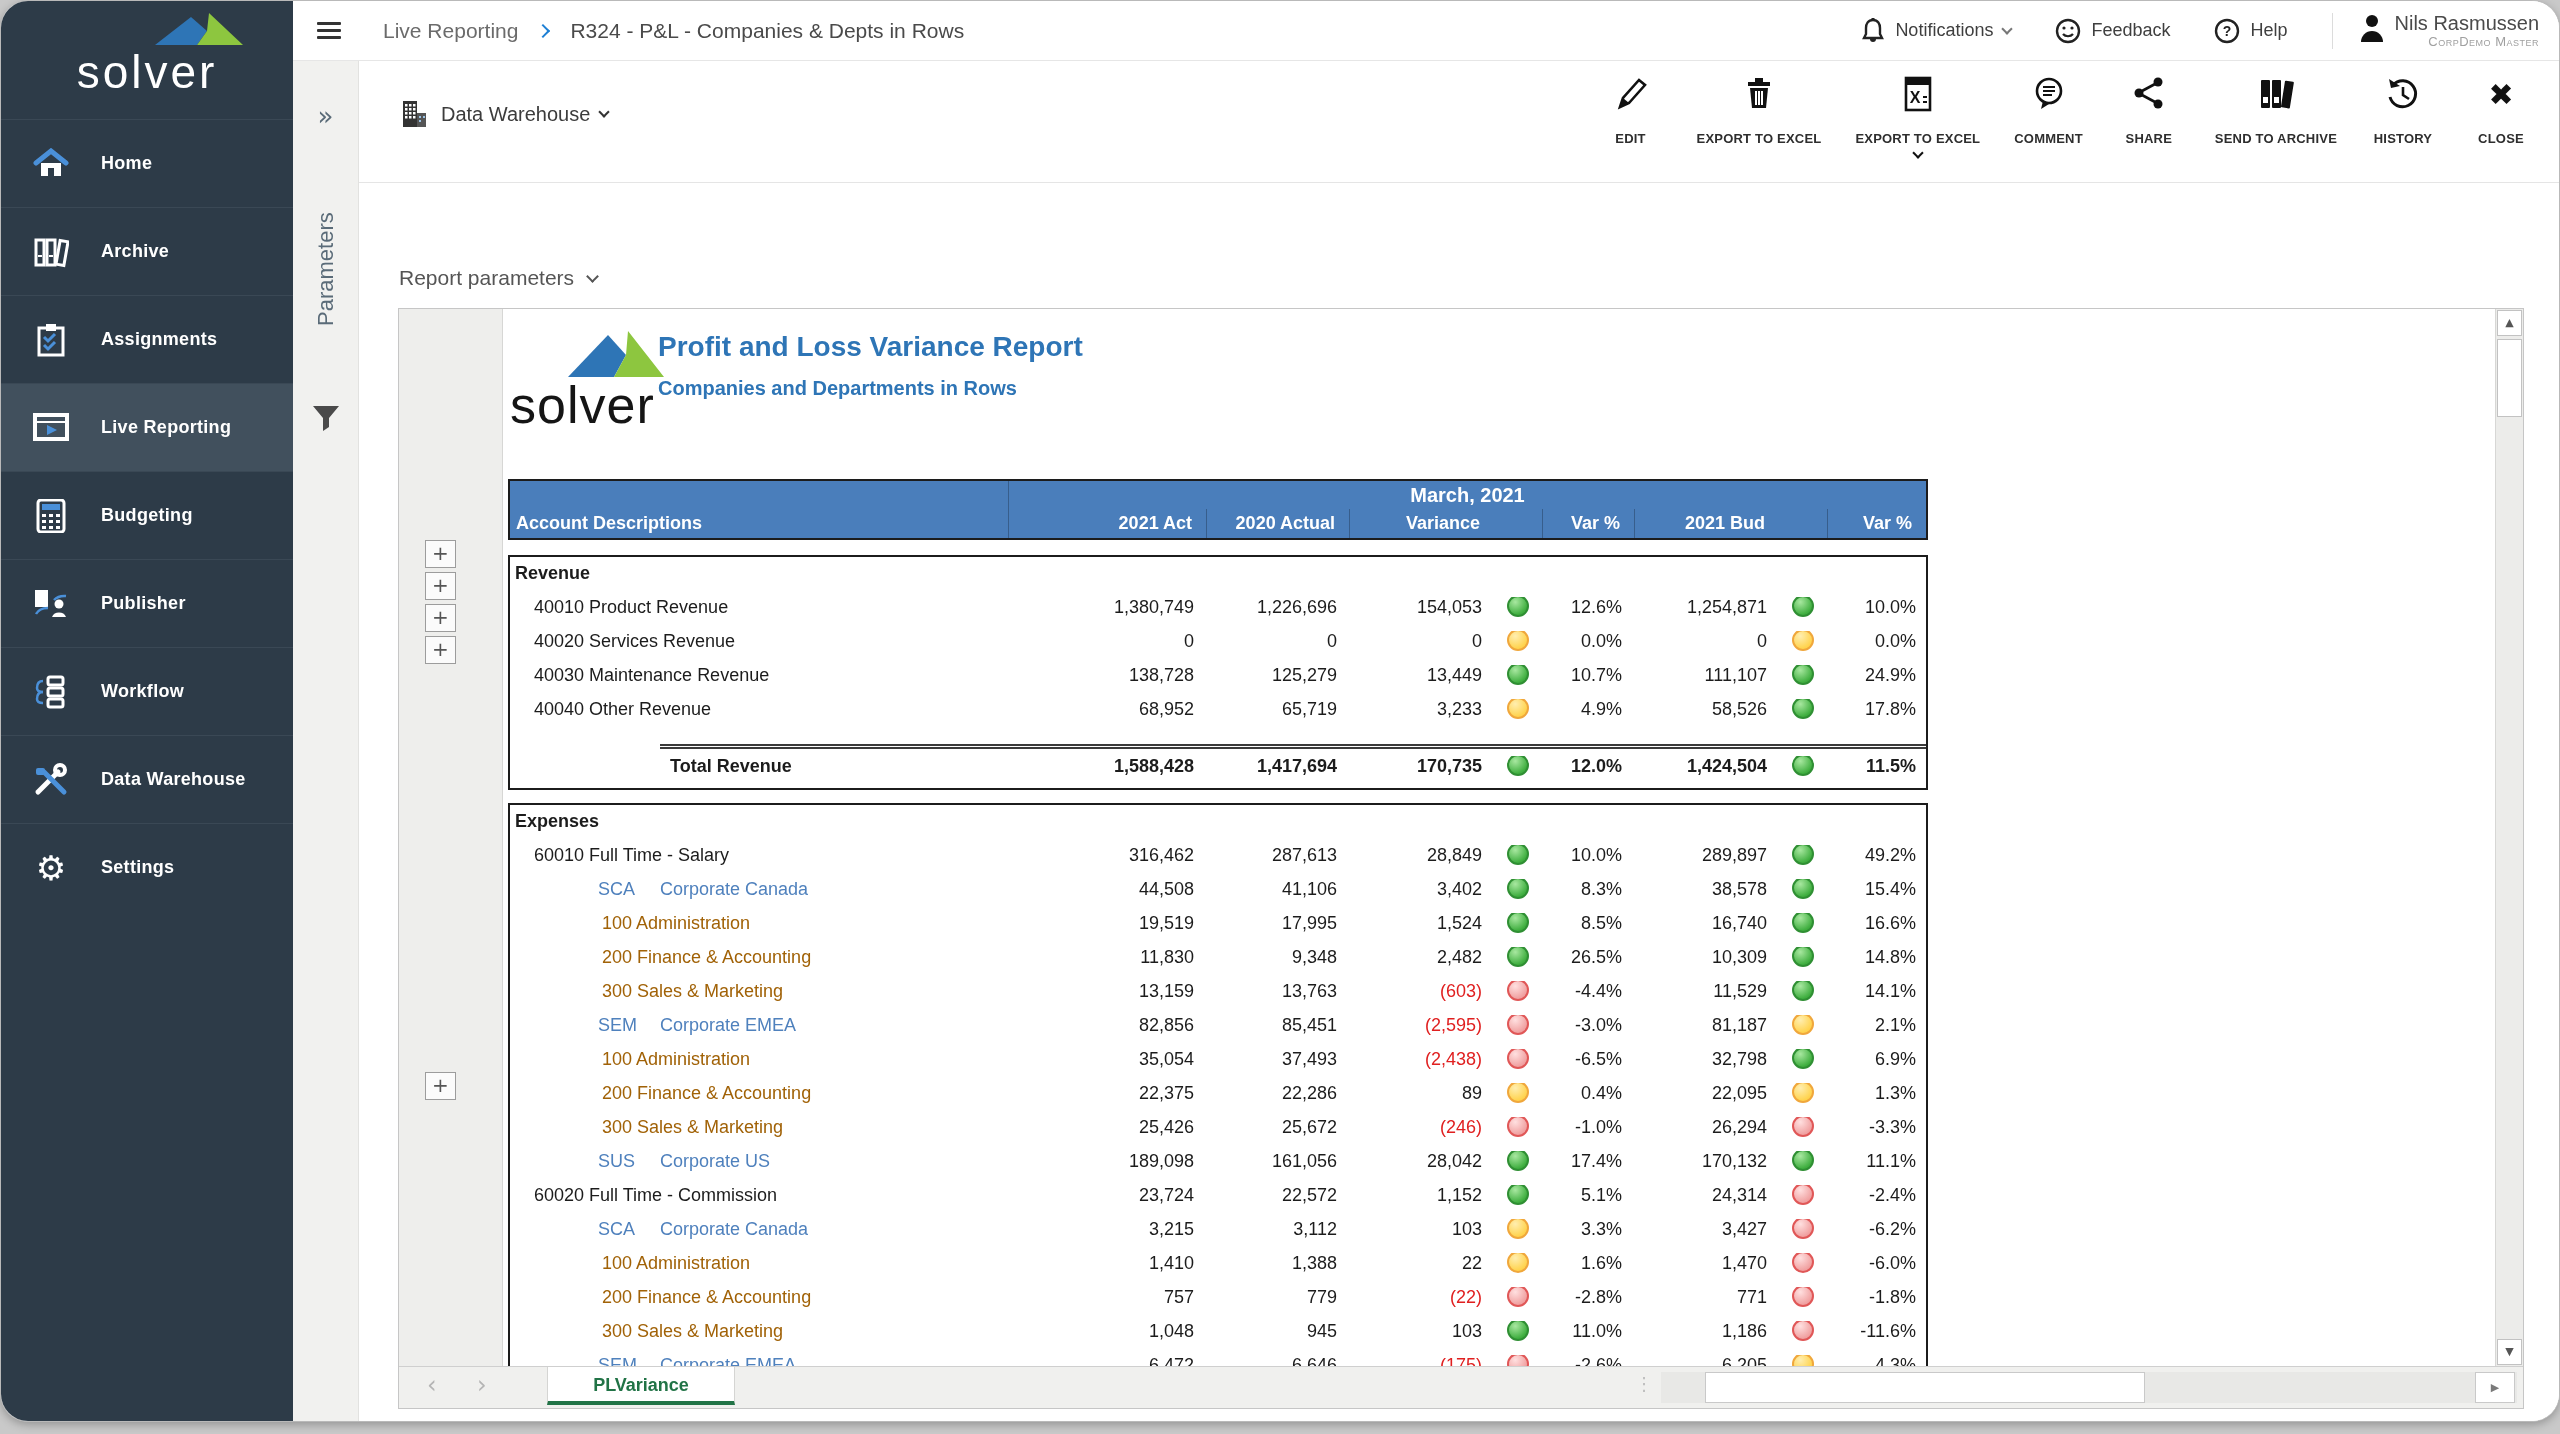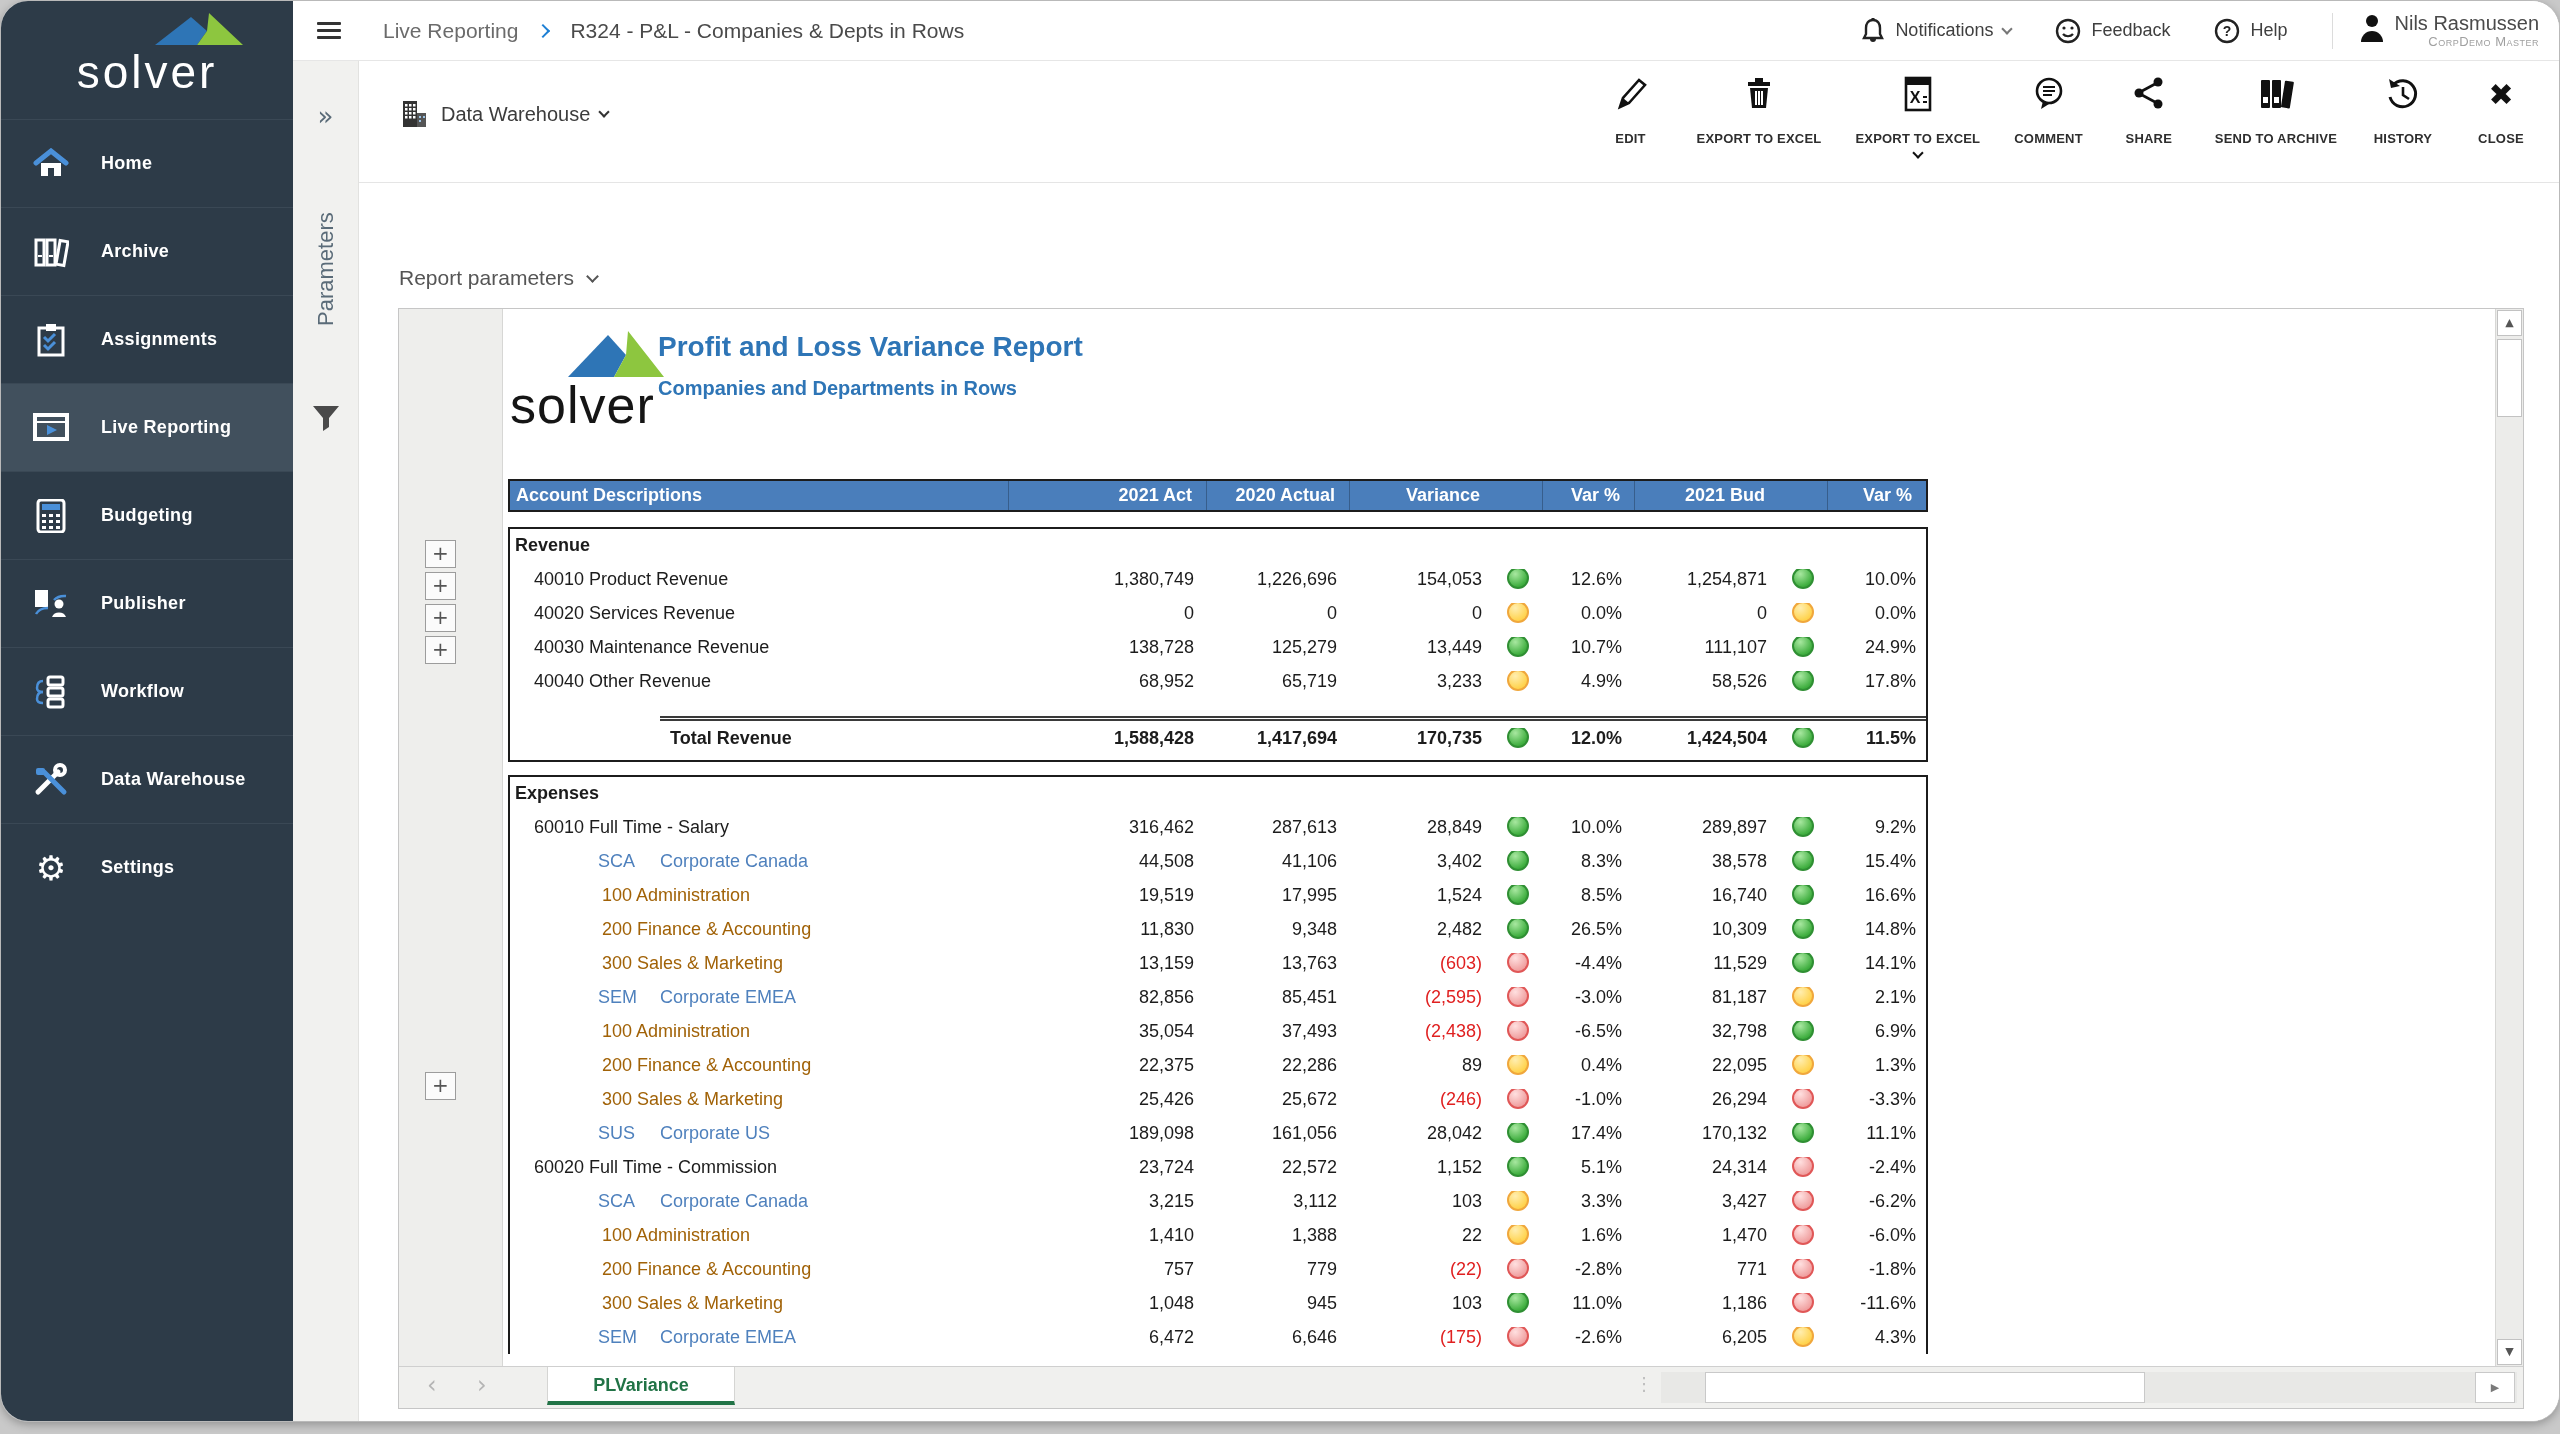--- a/index.html
+++ b/index.html
@@ -483,20 +483,24 @@
           <polygon points="2,50 42,8 60,28 48,50" fill="#2e75b6"></polygon>
           <polygon points="62,4 98,50 48,50 60,28" fill="#8dc63f"></polygon>
         </svg>
         <span class="solver-logo-text">solver</span>
         <div class="rpt-title">Profit and Loss Variance Report</div>
         <div class="rpt-subtitle">Companies and Departments in Rows</div>
       </div>
 
       <div class="rpt-table">
         <div class="thead">
+          <div class="thead-r1">
+            <div></div>
+            <div class="period">March, 2021</div>
+          </div>
           <div class="thead-r2">
             <div class="hc first">Account Descriptions</div>
             <div class="hc">2021 Act</div>
             <div class="hc">2020 Actual</div>
             <div class="hc" style="padding-right:62px">Variance</div>
             <div class="hc">Var %</div>
             <div class="hc" style="padding-right:62px">2021 Bud</div>
             <div class="hc">Var %</div>
           </div>
         </div>
@@ -567,21 +571,21 @@
             </div>
             <div class="trow">
               <div class="c desc"><span class="pad-a" style="padding-left:24px">60010 Full Time - Salary</span></div>
               <div class="c n"><span class="num">316,462</span></div>
               <div class="c n"><span class="num">287,613</span></div>
               <div class="c n"><span class="num">28,849</span></div>
               <div class="c lt"><span class="light green"></span></div>
               <div class="c n"><span class="num">10.0%</span></div>
               <div class="c n"><span class="num">289,897</span></div>
               <div class="c lt"><span class="light green"></span></div>
-              <div class="c n" style="padding-right:14px"><span class="num">9.2%</span></div>
+              <div class="c n" style="padding-right:14px"><span class="num">49.2%</span></div>
             </div>
             <div class="trow">
               <div class="c desc"><span class="code">SCA</span><span class="cname">Corporate Canada</span></div>
               <div class="c n"><span class="num">44,508</span></div>
               <div class="c n"><span class="num">41,106</span></div>
               <div class="c n"><span class="num">3,402</span></div>
               <div class="c lt"><span class="light green"></span></div>
               <div class="c n"><span class="num">8.3%</span></div>
               <div class="c n"><span class="num">38,578</span></div>
               <div class="c lt"><span class="light green"></span></div>

